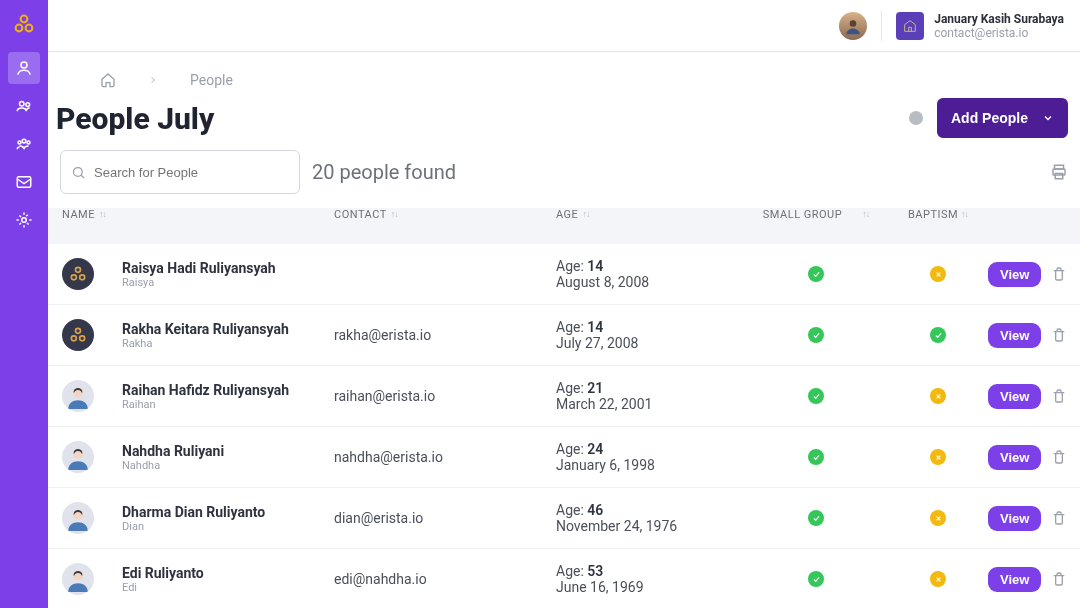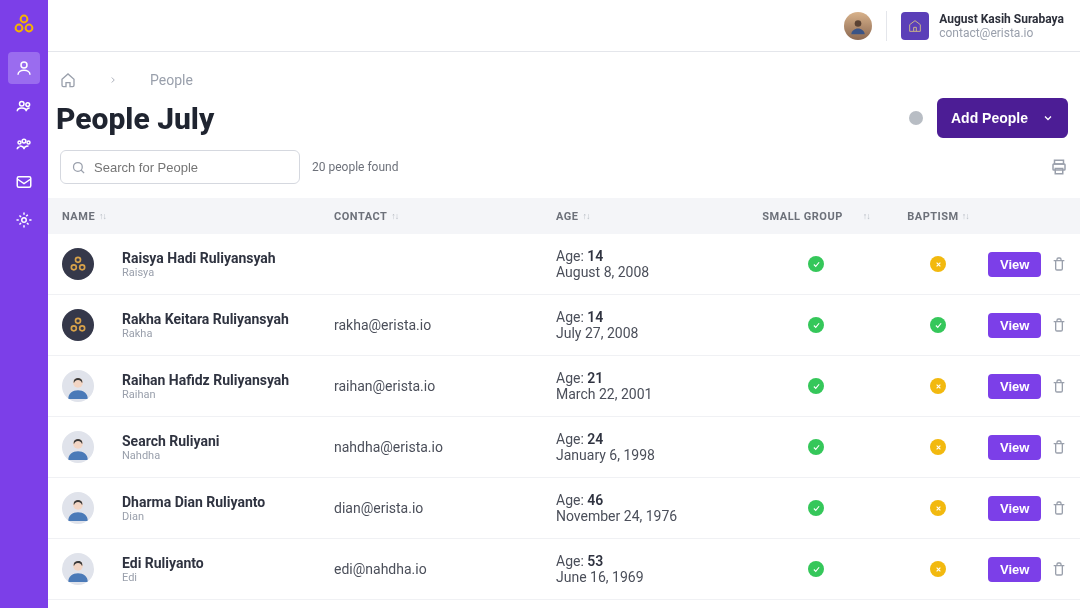--- a/index.html
+++ b/index.html
@@ -10,34 +10,34 @@
   .sidebar .sb-item.active { background:#9a6cef; }
   .topbar { position:absolute; left:48px; right:0; top:0; height:52px; border-bottom:1px solid #e4e6eb; display:flex; align-items:center; justify-content:flex-end; padding-right:16px; gap:14px;}
   .avatar-circle { width:28px;height:28px;border-radius:50%;background:linear-gradient(#d8b28b,#8b6851); display:flex;align-items:center;justify-content:center;color:#fff;font-size:12px;}
   .divider-vert { width:1px;height:30px;background:#e4e6eb;}
   .org-block { display:flex; align-items:center; gap:10px;}
   .org-logo { width:28px;height:28px;border-radius:4px;background:#5b3fb8;display:flex;align-items:center;justify-content:center;}
   .org-text { font-size:12px; line-height:14px;}
   .org-text .name { font-weight:700; color:#2c2f3a;}
   .org-text .email { color:#9aa0ac;}
   .content { position:absolute; left:48px; right:0; top:52px; bottom:0; overflow:auto; }
-  .breadcrumb { display:flex; align-items:center; gap:32px; padding:20px 12px 4px 12px; color:#9aa0ac; font-size:14px;}
+  .breadcrumb { display:flex; align-items:center; gap:32px; padding:20px 12px 4px 12px; color:#9aa0ac; font-size:14px;margin-left:40px;}
   .breadcrumb .icn { display:flex; color:#9aa0ac;}
   .title-row { display:flex; align-items:center; justify-content:space-between; padding:6px 12px 8px 8px;}
   .page-title { font-size:30px; font-weight:800; color:#1f2430;}
   .title-right { display:flex; align-items:center; gap:14px;}
   .gray-dot { width:14px;height:14px;border-radius:50%;background:#b8bdc4;}
   .add-btn { background:#4c1d95; color:#fff; border:none; border-radius:6px; padding:0 14px; height:40px; display:flex; align-items:center; gap:14px; font-size:14px; font-weight:600; cursor:pointer;}
   .search-row { display:flex; align-items:center; gap:12px; padding:4px 12px 14px 12px;}
-  .search-box { width:240px; height:34px; border:1px solid #d5d8df; border-radius:6px; display:flex; align-items:center; padding:0 10px; gap:8px; color:#9aa0ac;}
+  .search-box { width:240px; height:44px; border:1px solid #d5d8df; border-radius:6px; display:flex; align-items:center; padding:0 10px; gap:8px; color:#9aa0ac;}
   .search-box input { border:none; outline:none; flex:1; font-size:13px; background:transparent;}
-  .found-text { color:#6d717a; font-size:12px;}
+  .found-text { color:#6d717a; font-size:20px;}
   .print-icn { margin-left:auto; color:#9aa0ac; cursor:pointer;}
   .table { width:100%; }
-  .thead { background:#f4f5f8; display:flex; align-items:center; height:36px; font-size:11px; letter-spacing:0.5px; color:#6d717a; font-weight:700; padding:0 14px;}
+  .thead { background:#f4f5f8; display:flex; align-items:flex-start; height:36px; font-size:11px; letter-spacing:0.5px; color:#6d717a; font-weight:400; padding:0 14px;}
   .col-name { flex:0 0 272px; display:flex; align-items:center; gap:4px;}
   .col-contact { flex:0 0 222px; display:flex; align-items:center; gap:4px;}
   .col-age { flex:0 0 188px; display:flex; align-items:center; gap:4px;}
   .col-sg { flex:0 0 144px; display:flex; align-items:center; justify-content:center; gap:20px;}
   .col-bap { flex:0 0 100px; display:flex; align-items:center; justify-content:center; gap:3px;}
   .col-act { flex:1; display:flex; align-items:center; justify-content:flex-end; gap:10px;}
   .sort-arrows { font-size:9px; color:#b8bdc4; line-height:1; letter-spacing:-1px;}
   .row { display:flex; align-items:center; padding:14px; border-bottom:1px solid #f0f1f4;}
   .row-left { display:flex; align-items:center; gap:28px; flex:0 0 272px;}
   .row-avatar { width:32px;height:32px;border-radius:50%;background:#e0e3eb;display:flex;align-items:center;justify-content:center;overflow:hidden;}
@@ -47,21 +47,21 @@
   .row-contact { flex:0 0 222px; font-size:14px; color:#4b4f5a;}
   .row-age { flex:0 0 188px; font-size:14px; color:#4b4f5a;}
   .row-age .b { font-weight:600; color:#2f3340;}
   .row-sg { flex:0 0 144px; display:flex; justify-content:center;}
   .row-bap { flex:0 0 100px; display:flex; justify-content:center;}
   .status-dot { width:16px;height:16px;border-radius:50%;display:flex;align-items:center;justify-content:center;}
   .status-dot.green { background:#35c75a;}
   .status-dot.yellow { background:#f2b90f;}
   .status-dot svg { width:9px;height:9px;}
   .row-act { flex:1; display:flex; justify-content:flex-end; align-items:center; gap:10px;}
-  .view-btn { background:#7c3fe8; color:#fff; border:none; border-radius:4px; padding:5px 12px; font-size:13px; font-weight:600; cursor:pointer;}
+  .view-btn { background:#7c3fe8; color:#fff; border:none; border-radius:9px; padding:5px 12px; font-size:13px; font-weight:600; cursor:pointer;}
   .trash { color:#9aa0ac; cursor:pointer; display:flex;}
   svg { display:block;}
 </style>
 </head>
 <body>
 
 <div class="sidebar">
   <div class="logo-icn">
     <svg width="24" height="24" viewBox="0 0 24 24" fill="none">
         <circle cx="12" cy="7" r="3.4" stroke="#f4b400" stroke-width="2"></circle>
@@ -114,21 +114,21 @@
   </div>
   <div class="divider-vert"></div>
   <div class="org-block">
     <div class="org-logo">
       <svg width="16" height="16" viewBox="0 0 24 24" fill="none">
           <path d="M4 20V10l8-6 8 6v10H4z" stroke="#c8b28a" stroke-width="1.5"></path>
           <path d="M10 20v-6h4v6" stroke="#c8b28a" stroke-width="1.5"></path>
         </svg>
     </div>
     <div class="org-text">
-      <div class="name">August Kasih Surabaya</div>
+      <div class="name">January Kasih Surabaya</div>
       <div class="email">contact@erista.io</div>
     </div>
   </div>
 </div>
 
 <div class="content">
   <div class="breadcrumb">
     <span class="icn">
       <svg width="16" height="16" viewBox="0 0 24 24" fill="none">
           <path d="M3 11l9-8 9 8v9a2 2 0 0 1-2 2h-4v-6h-6v6H5a2 2 0 0 1-2-2v-9z" stroke="#9aa0ac" stroke-width="2"></path>
@@ -327,21 +327,21 @@
         <div class="row">
           <div class="row-left">
             <div class="row-avatar">
               <svg width="26" height="26" viewBox="0 0 24 24">
                 <circle cx="12" cy="9" r="4.5" fill="#f2d5c4"></circle>
                 <path d="M12 4.5c-2 0-4 1-4 3.5 0 .5.1 1 .3 1.4C8.5 8 10 6.5 12 6.5s3.5 1.5 3.7 2.9c.2-.4.3-.9.3-1.4 0-2.5-2-3.5-4-3.5z" fill="#3a3a3a"></path>
                 <path d="M3 24c0-5 4-8 9-8s9 3 9 8" fill="#4a7ab8"></path>
               </svg>
             </div>
             <div>
-              <div class="row-name">Search Ruliyani</div>
+              <div class="row-name">Nahdha Ruliyani</div>
               <div class="row-nick">Nahdha</div>
             </div>
           </div>
           <div class="row-contact">nahdha@erista.io</div>
           <div class="row-age">
             <div>Age: <span class="b">24</span></div>
             <div>January 6, 1998</div>
           </div>
           <div class="row-sg">
             <div class="status-dot green">

